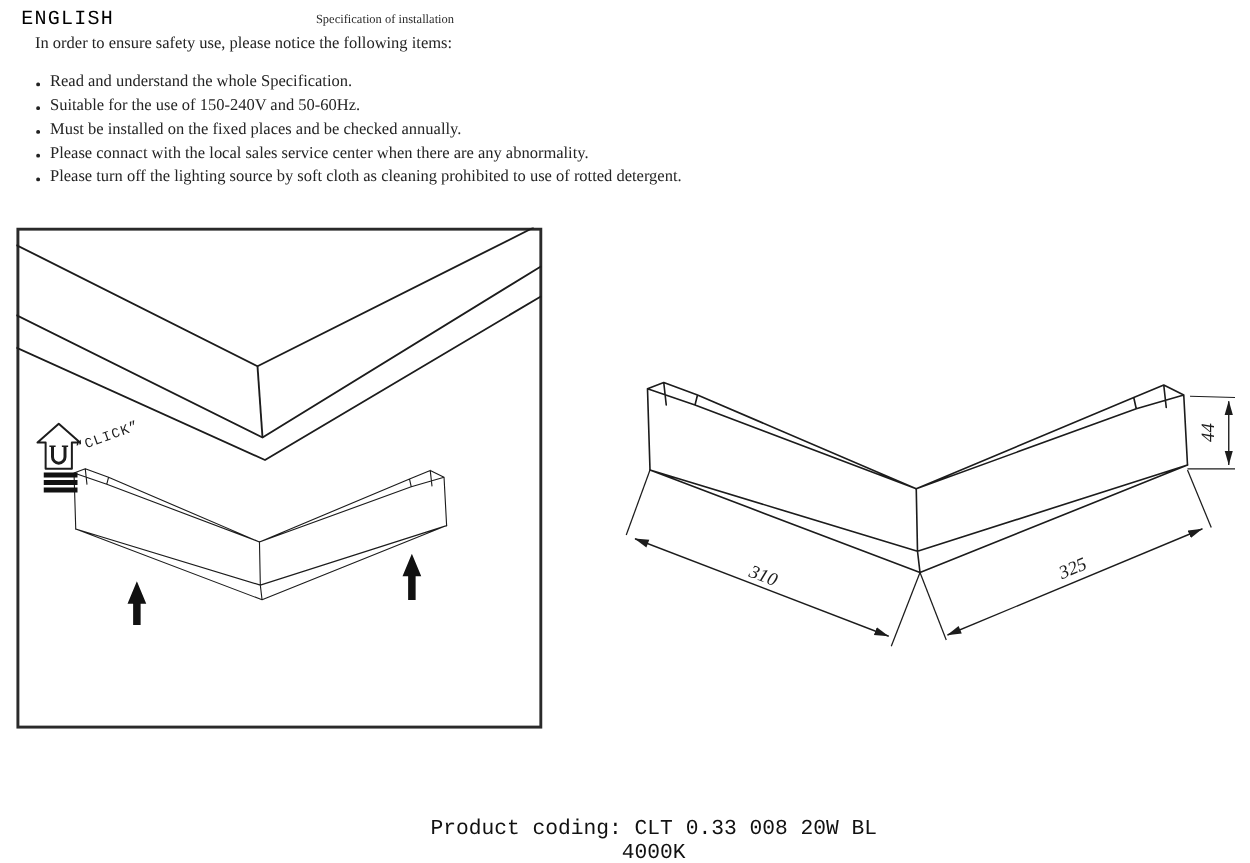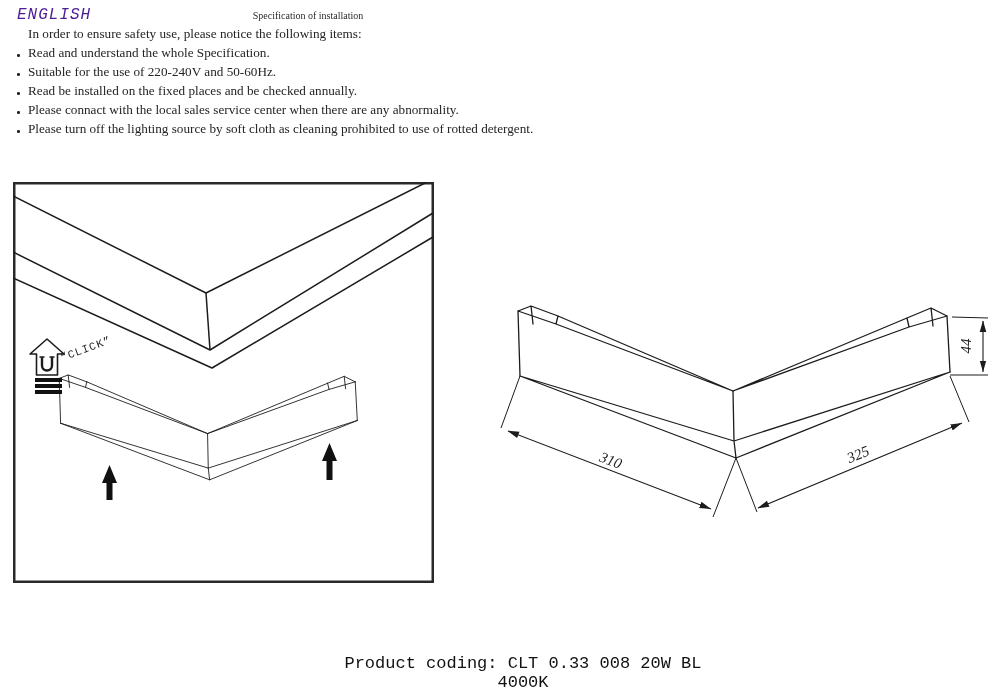--- a/index.html
+++ b/index.html
@@ -2,31 +2,31 @@
 <html><head>
 <meta charset="utf-8">
 <style>
   html,body{margin:0;padding:0;background:#ffffff;}
   #page{
     position:relative;width:1000px;height:690px;background:#ffffff;overflow:hidden;
     font-family:"Liberation Serif",serif;color:#1f1f1f;
   }
   .lang-label{
     position:absolute;left:17px;top:6px;
-    font-family:"Liberation Mono",monospace;font-size:16px;letter-spacing:1px;color:#4c1d95;font-style:italic;
+    font-family:"Liberation Mono",monospace;font-size:16px;letter-spacing:1px;color:#000000;
   }
   .doc-title{
     position:absolute;left:228px;top:10px;width:160px;text-align:center;
     font-size:10px;color:#2a2a2a;
   }
   .safety{
     position:absolute;left:28px;top:24px;width:600px;
     font-size:13.2px;line-height:19px;color:#242424;
   }
-  .safety ul{list-style:none;margin:0;padding:0;}
+  .safety ul{list-style:none;margin:12px;padding:0;}
   .safety li{position:relative;}
   .safety li::before{
     content:"";position:absolute;left:-11px;bottom:5px;
     width:2.6px;height:2.6px;border-radius:50%;background:#222;
   }
   .diagram{position:absolute;}
   #install-svg{left:13px;top:182px;}
   #dimension-svg{left:480px;top:280px;}
   .footer-coding{
     position:absolute;left:320px;top:654px;width:406px;text-align:center;
@@ -64,22 +64,22 @@
     </defs>
   </svg>
 
   <div class="lang-label">ENGLISH</div>
   <div class="doc-title">Specification of installation</div>
 
   <div class="safety">
     <div>In order to ensure safety use, please notice the following items:</div>
     <ul>
       <li>Read and understand the whole Specification.</li>
-      <li>Suitable for the use of 220-240V and 50-60Hz.</li>
-      <li>Read be installed on the fixed places and be checked annually.</li>
+      <li>Suitable for the use of 150-240V and 50-60Hz.</li>
+      <li>Must be installed on the fixed places and be checked annually.</li>
       <li>Please connact with the local sales service center when there are any abnormality.</li>
       <li>Please turn off the lighting source by soft cloth as cleaning prohibited to use of rotted detergent.</li>
     </ul>
   </div>
 
   <svg id="install-svg" class="diagram" width="421" height="401" viewBox="0 0 421 401">
     <rect x="1.25" y="1.25" width="418.5" height="398.5" fill="none" stroke="#2a2a2a" stroke-width="2.5"></rect>
 
     <g fill="none" stroke="#1c1c1c" stroke-width="1.5" stroke-linejoin="round">
       <path d="M0,14 L193,111 L414,0"></path>

